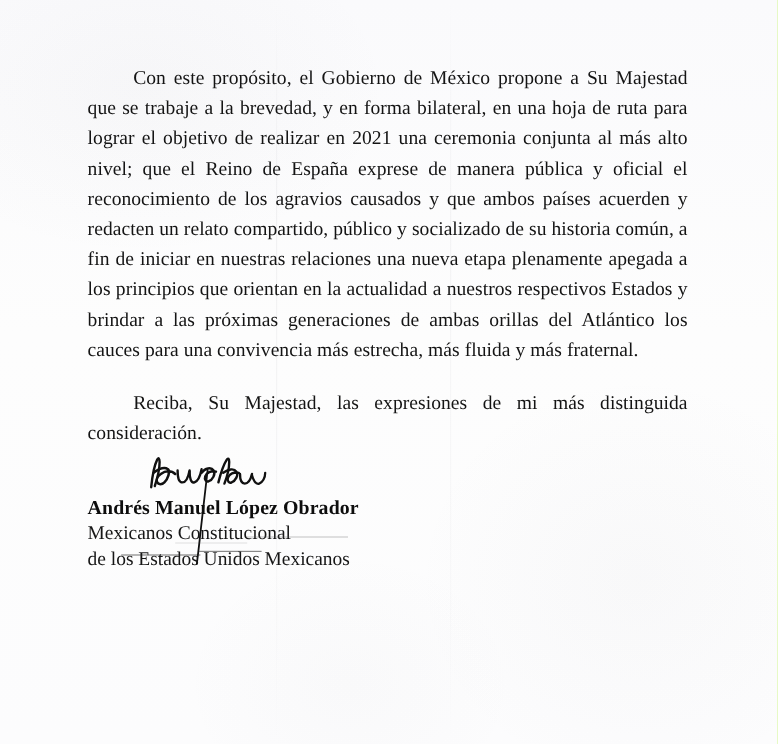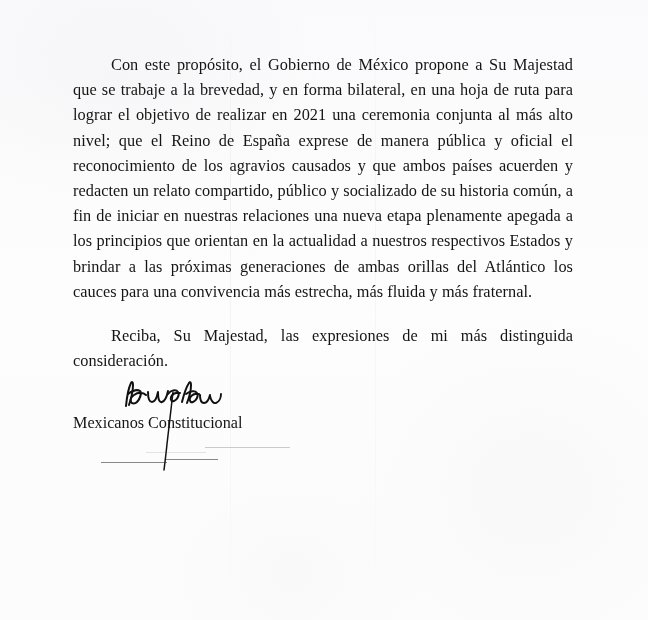--- a/index.html
+++ b/index.html
@@ -149,21 +149,23 @@
       <path d="M82,23 C82,27 83,31 86,31 C89,31 91,27 92,23" stroke-width="2.0"></path>
       <path d="M92,24 C93,28 95,32 98,31 C101,30 103,26 103,22" stroke-width="1.9"></path>
     </g>
   </svg>
 
   <svg class="sig-tail" viewBox="0 0 22 82">
     <path d="M13,2 C11,18 9,36 7,54 C6,64 5,72 4,80" fill="none" stroke="#111111" stroke-width="1.5" stroke-linecap="round"></path>
   </svg>
 
   <div class="sig-block">
+    <div class="sig-name">Andrés Manuel López Obrador</div>
     <div class="sig-title-1">Mexicanos Constitucional</div>
+    <div class="sig-title-2">de los Estados Unidos Mexicanos</div>
   </div>
 
   <div class="artifact-line" style="left:101px; top:462px; width:66px;"></div>
   <div class="artifact-line" style="left:166px; top:459px; width:52px;"></div>
   <div class="artifact-line soft" style="left:205px; top:447px; width:85px;"></div>
   <div class="artifact-line soft" style="left:146px; top:452px; width:60px; opacity:0.5;"></div>
 
 </div>
 
 </body></html>

